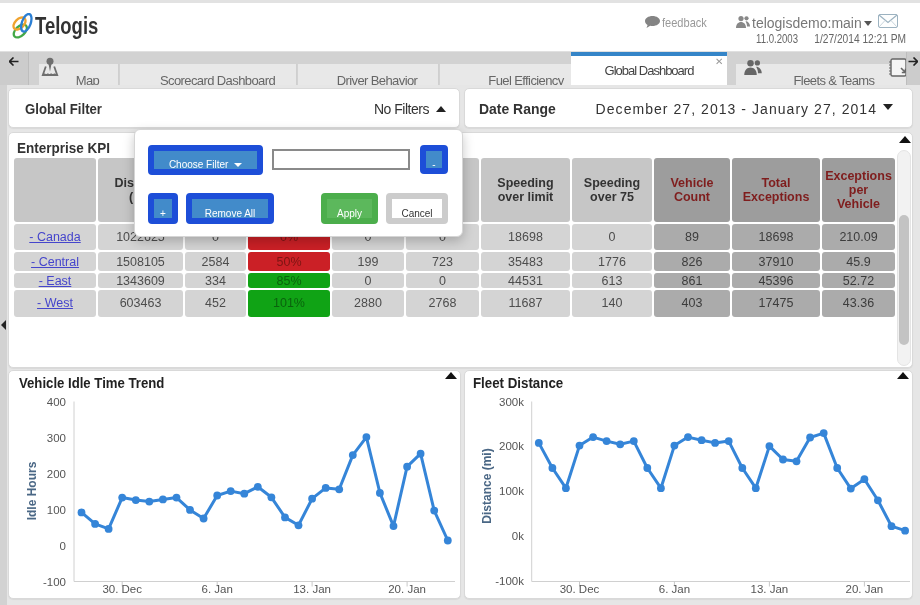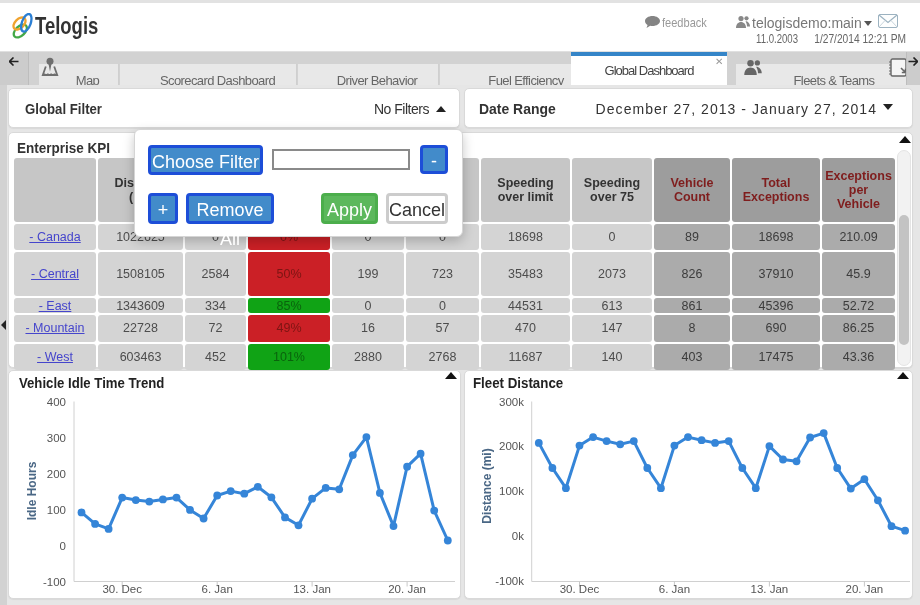--- a/index.html
+++ b/index.html
@@ -1,20 +1,20 @@
 <!DOCTYPE html>
 <html><head>
 <meta charset="utf-8">
 <style>
 * { margin:0; padding:0; box-sizing:border-box; }
 html,body { width:920px; height:605px; overflow:hidden; font-family:"Liberation Sans", sans-serif; background:#e6e6e6; }
 .abs { position:absolute; }
 .panel { position:absolute; background:#fff; border:1px solid #d9d9d9; border-radius:5px; box-shadow:0 1px 1px rgba(0,0,0,0.06); }
 .tab { position:absolute; top:64px; height:33px; background:#e8e8e8; border-right:1px solid #cfcfcf; color:#666; font-size:13px; text-align:center; line-height:33px; letter-spacing:-0.6px;margin-left:9px; }
-.btn { position:absolute; background:#428bca; border:3px solid #1d4ed8; border-radius:4px; color:#fff; font-size:18px; text-align:center; font-family:"Liberation Sans", sans-serif; }
+.btn { position:absolute; background:#428bca; border:6px solid #1d4ed8; border-radius:4px; color:#fff; font-size:10px; text-align:center; font-family:"Liberation Sans", sans-serif; }
 .btn-green { background:#5cb85c; border-color:#4cae4c; }
 .btn-white { background:#fff; border-color:#ccc; color:#333; }
 table.kpi { position:absolute; left:12px; top:156px; border-collapse:separate; border-spacing:2px; table-layout:fixed; }
 table.kpi td, table.kpi th { font-size:12.5px; text-align:center; vertical-align:middle; padding:0; border-radius:3px; }
 .hl { background:#c6c6c6; color:#333; font-weight:bold; }
 .hd { background:#9d9d9d; color:#7f1d1d; font-weight:bold; }
 .cl { background:#d4d4d4; color:#4d4d4d; }
 .cd { background:#ababab; color:#3c3c3c; }
 .cr { background:#cb2026; color:#7c1513; }
 .cg { background:#10a315; color:#0a630d; }
@@ -161,58 +161,45 @@
         <td class="cl">0</td>
         <td class="cr">0%</td>
         <td class="cl">0</td>
         <td class="cl">0</td>
         <td class="cl">18698</td>
         <td class="cl">0</td>
         <td class="cd">89</td>
         <td class="cd">18698</td>
         <td class="cd">210.09</td>
       </tr>
-<tr style="height:44px;">
+<tr style="height:19px;">
         <td class="cl"><a class="rl" href="#">- Central</a></td>
         <td class="cl">1508105</td>
         <td class="cl">2584</td>
         <td class="cr">50%</td>
         <td class="cl">199</td>
         <td class="cl">723</td>
         <td class="cl">35483</td>
-        <td class="cl">2073</td>
+        <td class="cl">1776</td>
         <td class="cd">826</td>
         <td class="cd">37910</td>
         <td class="cd">45.9</td>
       </tr>
 <tr style="height:15px;">
         <td class="cl"><a class="rl" href="#">- East</a></td>
         <td class="cl">1343609</td>
         <td class="cl">334</td>
         <td class="cg">85%</td>
         <td class="cl">0</td>
         <td class="cl">0</td>
         <td class="cl">44531</td>
         <td class="cl">613</td>
         <td class="cd">861</td>
         <td class="cd">45396</td>
         <td class="cd">52.72</td>
-      </tr>
-<tr style="height:26.5px;">
-        <td class="cl"><a class="rl" href="#">- Mountain</a></td>
-        <td class="cl">22728</td>
-        <td class="cl">72</td>
-        <td class="cr">49%</td>
-        <td class="cl">16</td>
-        <td class="cl">57</td>
-        <td class="cl">470</td>
-        <td class="cl">147</td>
-        <td class="cd">8</td>
-        <td class="cd">690</td>
-        <td class="cd">86.25</td>
       </tr>
 <tr style="height:26.5px;">
         <td class="cl"><a class="rl" href="#">- West</a></td>
         <td class="cl">603463</td>
         <td class="cl">452</td>
         <td class="cg">101%</td>
         <td class="cl">2880</td>
         <td class="cl">2768</td>
         <td class="cl">11687</td>
         <td class="cl">140</td>

